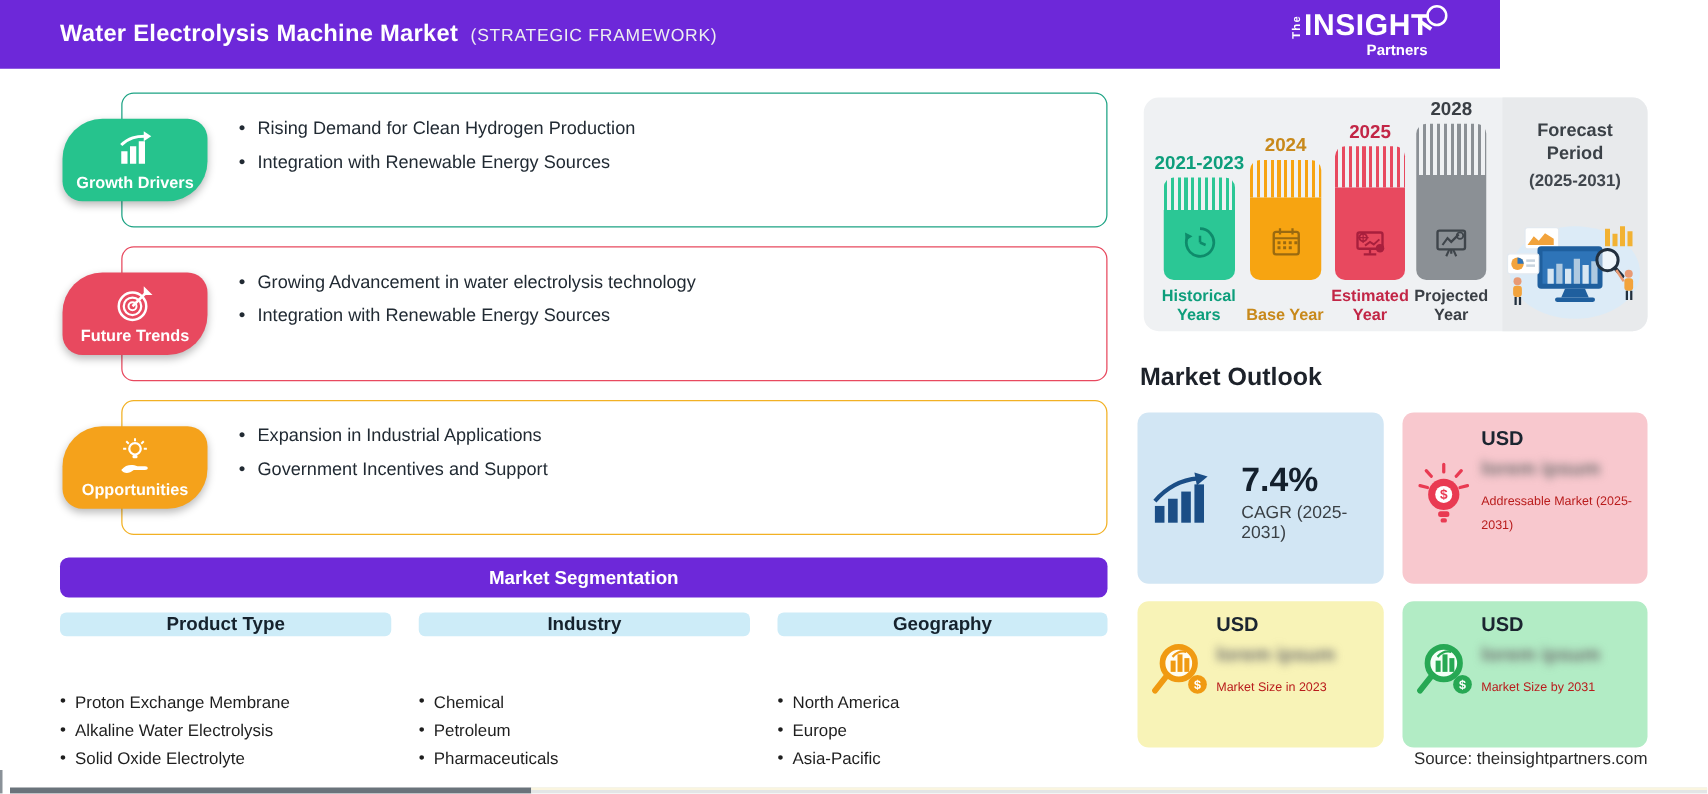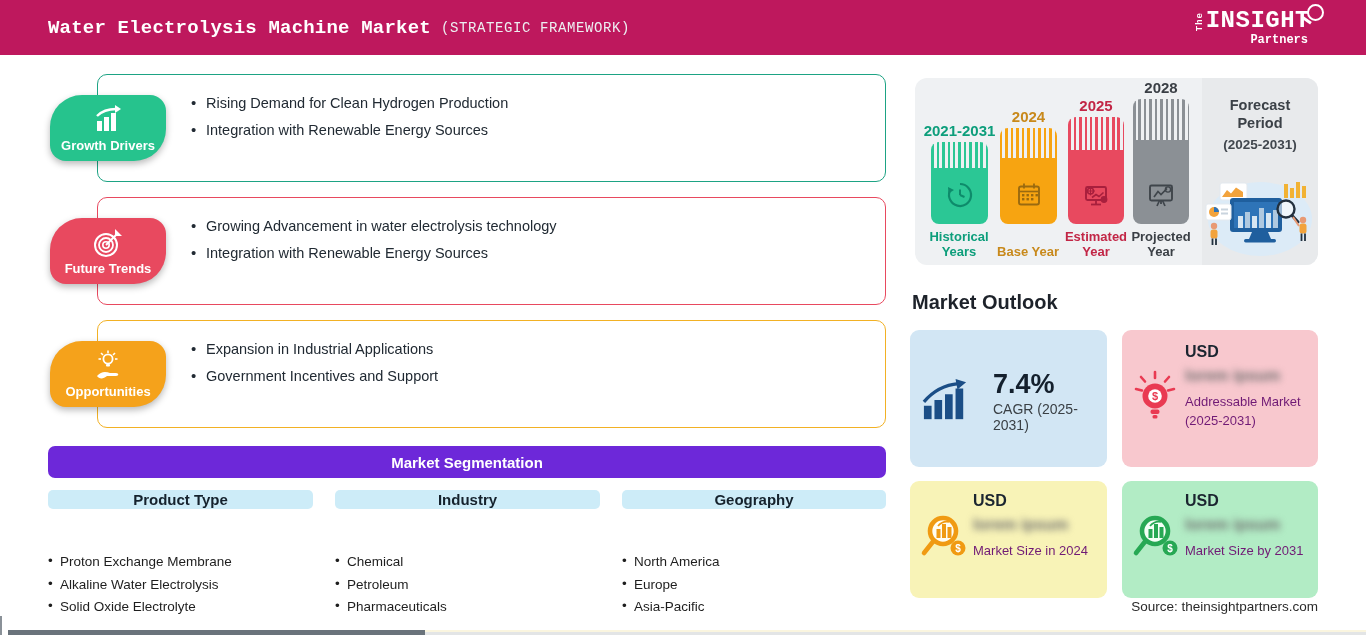--- a/index.html
+++ b/index.html
@@ -1,21 +1,21 @@
 <!DOCTYPE html>
 <html><head>
 <meta charset="utf-8">
 <style>
   * { margin:0; padding:0; box-sizing:border-box; }
   html,body { background:#fff; }
   body { font-family:"Liberation Sans", sans-serif; }
   #app { position:relative; width:1366px; height:635px; background:#fff; overflow:hidden; }
 
   
-  .header { position:absolute; left:0; top:0; width:1366px; height:55px; background:#be185d; display:flex; align-items:center;font-family:Liberation Mono, monospace; }
+  .header { position:absolute; left:0; top:0; width:1200px; height:55px; background:#6d28d9; display:flex; align-items:center; }
   .header-title-wrap { position:absolute; left:48px; top:0; height:55px; display:flex; align-items:center; gap:10px; }
   .header-title { color:#fff; font-size:19px; font-weight:700; letter-spacing:0.2px; }
   .header-subtitle { color:#EDEFF1; font-size:14px; font-weight:500; letter-spacing:0.6px; }
   .logo { position:absolute; right:56px; top:9px; display:flex; align-items:flex-start; color:#fff; }
   .logo-the { writing-mode:vertical-rl; transform:rotate(180deg); font-size:9px; font-weight:700; letter-spacing:1px; margin-top:3px; margin-right:1px; }
   .logo-main { display:flex; flex-direction:column; align-items:flex-end; position:relative; }
   .logo-insight { font-size:24px; font-weight:800; letter-spacing:0.5px; line-height:24px; }
   .logo-partners { font-size:12px; font-weight:700; line-height:12px; margin-top:1px; margin-right:2px; }
   .logo-loop { position:absolute; right:-14px; top:-5px; width:17px; height:17px; border:2.5px solid #fff; border-radius:50%; }
   .logo-loop::after { content:""; position:absolute; left:-7px; top:13px; width:10px; height:2.5px; background:#fff; transform:rotate(35deg); }
@@ -96,21 +96,21 @@
 
   .cagr-inner { position:absolute; left:12px; top:40px; display:flex; align-items:center; gap:25px; }
   .cagr-value { font-size:27px; font-weight:800; color:#14202D; line-height:28px; }
   .cagr-label { font-size:14px; color:#3A4045; margin-top:3px; }
 
   .usd-card-icon { position:absolute; left:7px; top:50%; transform:translateY(-50%); }
   .usd-card-text { position:absolute; left:63px; top:13px; width:122px; }
   .card-2024 .usd-card-text, .card-2031 .usd-card-text { top:11px; }
   .usd-label { font-size:16px; font-weight:700; color:#1B2530; margin-bottom:6px; }
   .blurred-value { font-size:16px; font-weight:700; color:#6F6F6F; filter:blur(3.6px); margin-bottom:7px; white-space:nowrap; }
-  .usd-desc { font-size:13px; color:#701a75; line-height:19px; }
+  .usd-desc { font-size:10px; color:#b91c1c; line-height:19px; }
 
   .source { position:absolute; right:48px; top:599px; font-size:13.5px; color:#2B2B2B; }
 
   
   .strip-dark { position:absolute; left:8px; bottom:0; width:417px; height:5px; background:#6A737B; }
   .strip-light { position:absolute; left:425px; right:0; bottom:0; height:5px; background:#E3E5E6; border-top:2px solid #FAF5DF; }
   .strip-left-line { position:absolute; left:0; bottom:0; width:2px; height:19px; background:#8A9198; }
 </style>
 </head>
 <body>
@@ -210,21 +210,21 @@
   </ul>
   <ul class="seg-list seg-list-3">
     <li>North America</li>
     <li>Europe</li>
     <li>Asia-Pacific</li>
   </ul>
 
   <div class="timeline">
 
     <div class="tl-bar tl-bar-1">
-      <span class="tl-year">2021-2031</span>
+      <span class="tl-year">2021-2023</span>
       <div class="stripes"></div>
       <div class="solid">
         <span class="bar-icon">
           <svg width="30" height="30" viewBox="0 0 30 30">
             <path d="M15 4 a11 11 0 1 1 -10.2 7" fill="none" stroke="#0E8B6B" stroke-width="2.2"></path>
             <path d="M3 7 L9 10 L3.5 13.5 Z" fill="#0E8B6B"></path>
             <line x1="15" y1="15" x2="15" y2="9.5" stroke="#0E8B6B" stroke-width="2"></line>
             <line x1="15" y1="15" x2="19.5" y2="17" stroke="#0E8B6B" stroke-width="2"></line>
           </svg>
         </span>
@@ -396,21 +396,21 @@
         <rect x="30.5" y="17" width="4" height="11" fill="#F09A12"></rect>
         <path d="M21 16 Q26 10.5 32 12" stroke="#F09A12" stroke-width="1.8" fill="none"></path>
         <line x1="16.5" y1="31" x2="7" y2="43" stroke="#F09A12" stroke-width="4.6" stroke-linecap="round"></line>
         <circle cx="41" cy="38" r="7.5" fill="#F09A12"></circle>
         <text x="41" y="42" text-anchor="middle" font-size="10" font-weight="bold" fill="#fff" font-family="Liberation Sans, sans-serif">$</text>
       </svg>
     </span>
     <div class="usd-card-text">
       <div class="usd-label">USD</div>
       <div class="blurred-value">lorem ipsum</div>
-      <div class="usd-desc">Market Size in 2024</div>
+      <div class="usd-desc">Market Size in 2023</div>
     </div>
   </div>
 
   <div class="card card-2031">
     <span class="usd-card-icon">
       <svg width="56" height="56" viewBox="0 0 56 56">
         <circle cx="26" cy="21" r="13" fill="#F4FFF7" stroke="#27A854" stroke-width="4.6"></circle>
         <rect x="19.5" y="19" width="4" height="9" fill="#27A854"></rect>
         <rect x="25" y="14" width="4" height="14" fill="#27A854"></rect>
         <rect x="30.5" y="17" width="4" height="11" fill="#27A854"></rect>

